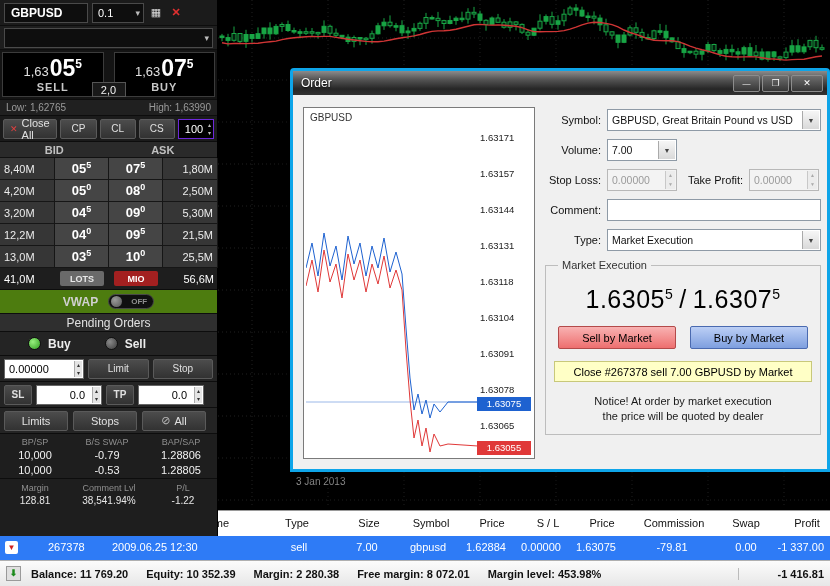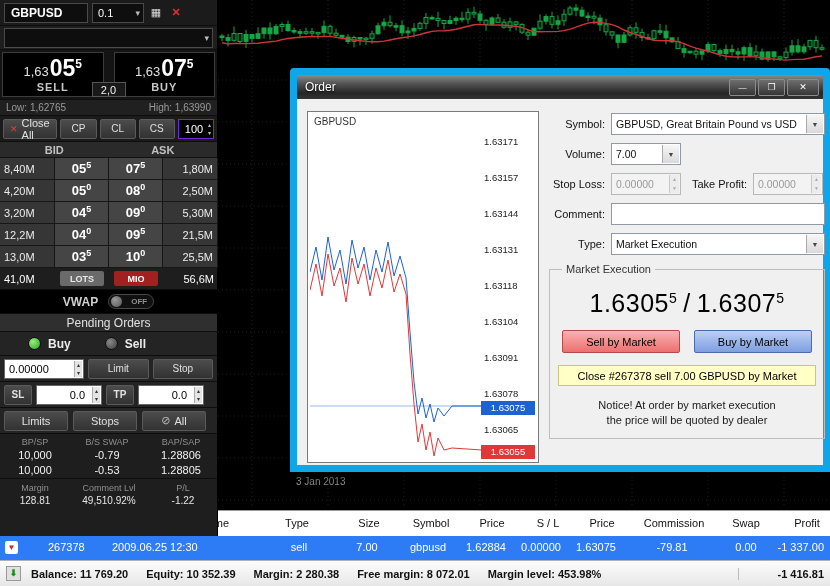--- a/index.html
+++ b/index.html
@@ -52,21 +52,21 @@
   .dprice { background:#454545; color:#fff; font-size:13px; font-weight:bold; justify-content:center; cursor:pointer; }
   .dsup { font-size:9px; position:relative; top:-4px; }
 
   .totals { height:22px; display:grid; grid-template-columns:55px 54px 54px 55px; align-items:center; background:#1e1e1e; }
   .tvol { font-size:11px; color:#fff; padding:0 4px; }
   .tvol.r { text-align:right; }
   .pill { height:15px; margin:0 5px; border-radius:2px; font-size:9px; font-weight:bold; display:flex; align-items:center; justify-content:center; cursor:pointer; }
   .lots { background:#6a6a6a; color:#e8e8e8; }
   .mio  { background:#a32020; color:#fff; }
 
-  .vwap { height:24px; display:flex; align-items:center; justify-content:center; gap:10px; background:#000000; }
+  .vwap { height:24px; display:flex; align-items:center; justify-content:center; gap:10px; background:#4d7c0f; }
   .vwap-label { font-size:12px; font-weight:bold; color:#d0d0d0; }
   .toggle { position:relative; width:46px; height:15px; background:#101010; border:1px solid #484848; border-radius:8px; cursor:pointer; }
   .toggle .knob { position:absolute; left:2px; top:1px; width:11px; height:11px; border-radius:50%; background:radial-gradient(circle at 35% 35%, #9a9a9a, #555); }
   .toggle .state { position:absolute; right:6px; top:1px; font-size:8px; font-weight:bold; color:#8f8f8f; line-height:11px; }
 
   .pend-title { height:18px; background:#2f2f2f; text-align:center; font-size:12px; color:#e0e0e0; line-height:18px; }
   .radios { height:24px; display:flex; align-items:center; gap:34px; padding-left:28px; background:#242424; }
   .radio { display:flex; align-items:center; gap:7px; cursor:pointer; font-size:12px; font-weight:bold; color:#ececec; }
   .rdot { width:13px; height:13px; border-radius:50%; border:1px solid #111; }
   .rdot.buy  { background:radial-gradient(circle at 35% 35%, #97f07e, #2f9e1f); }
@@ -86,21 +86,21 @@
   .stats { padding:2px 0 0 0; background:#1e1e1e; }
   .stats .hdr, .stats .vals { display:grid; grid-template-columns:70px 74px 74px; text-align:center; }
   .stats .hdr span { font-size:9px; color:#8f8f8f; line-height:12px; }
   .stats .vals span { font-size:11px; color:#f2f2f2; line-height:15px; }
 
   .pfoot { display:grid; grid-template-columns:70px 78px 70px; text-align:center; padding-top:3px; border-top:1px solid #0d0d0d; background:#1e1e1e; }
   .pfoot .lab { font-size:9px; color:#8f8f8f; line-height:12px; }
   .pfoot .val { font-size:10px; color:#e6e6e6; line-height:13px; }
 
   
-  .dialog { position:absolute; left:290px; top:68px; width:540px; height:404px; z-index:5; border:7px solid #0ea5e9; border-radius:4px 4px 0 0; box-shadow:0 6px 22px rgba(0,0,0,.65); background:#f0f0f0; }
+  .dialog { position:absolute; left:290px; top:68px; width:540px; height:404px; z-index:5; border:3px solid #0ea5e9; border-radius:4px 4px 0 0; box-shadow:0 6px 22px rgba(0,0,0,.65); background:#f0f0f0; }
   .titlebar { height:24px; background:linear-gradient(#8b8b8b, #555 35%, #262626 75%, #333); display:flex; align-items:center; padding:0 4px 0 8px; }
   .titlebar .title { color:#fff; font-size:12px; flex:1; text-shadow:0 1px 2px #000; }
   .winbtn { width:27px; height:17px; margin-left:2px; background:linear-gradient(#6e6e6e,#363636); border:1px solid #8c8c8c; border-radius:2px; color:#fff; font-size:9px; line-height:15px; text-align:center; cursor:pointer; }
   .winbtn.min::after { content:"—"; font-size:8px; }
   .winbtn.max::after { content:"❐"; }
   .winbtn.cls { width:32px; }
   .winbtn.cls::after { content:"✕"; }
 
   .dlg-body { position:relative; height:374px; }
   .tickbox { position:absolute; left:10px; top:12px; width:232px; height:352px; background:#fff; border:1px solid #7a7a7a; }
@@ -555,21 +555,21 @@
       </div>
     </div>
 
     <div class="pfoot">
       <div>
           <div class="lab">Margin</div>
           <div class="val">128.81</div>
         </div>
       <div>
           <div class="lab">Comment Lvl</div>
-          <div class="val">49,510.92%</div>
+          <div class="val">38,541.94%</div>
         </div>
       <div>
           <div class="lab">P/L</div>
           <div class="val">-1.22</div>
         </div>
     </div>
   </aside>
 
   <div class="dialog">
     <div class="titlebar">

